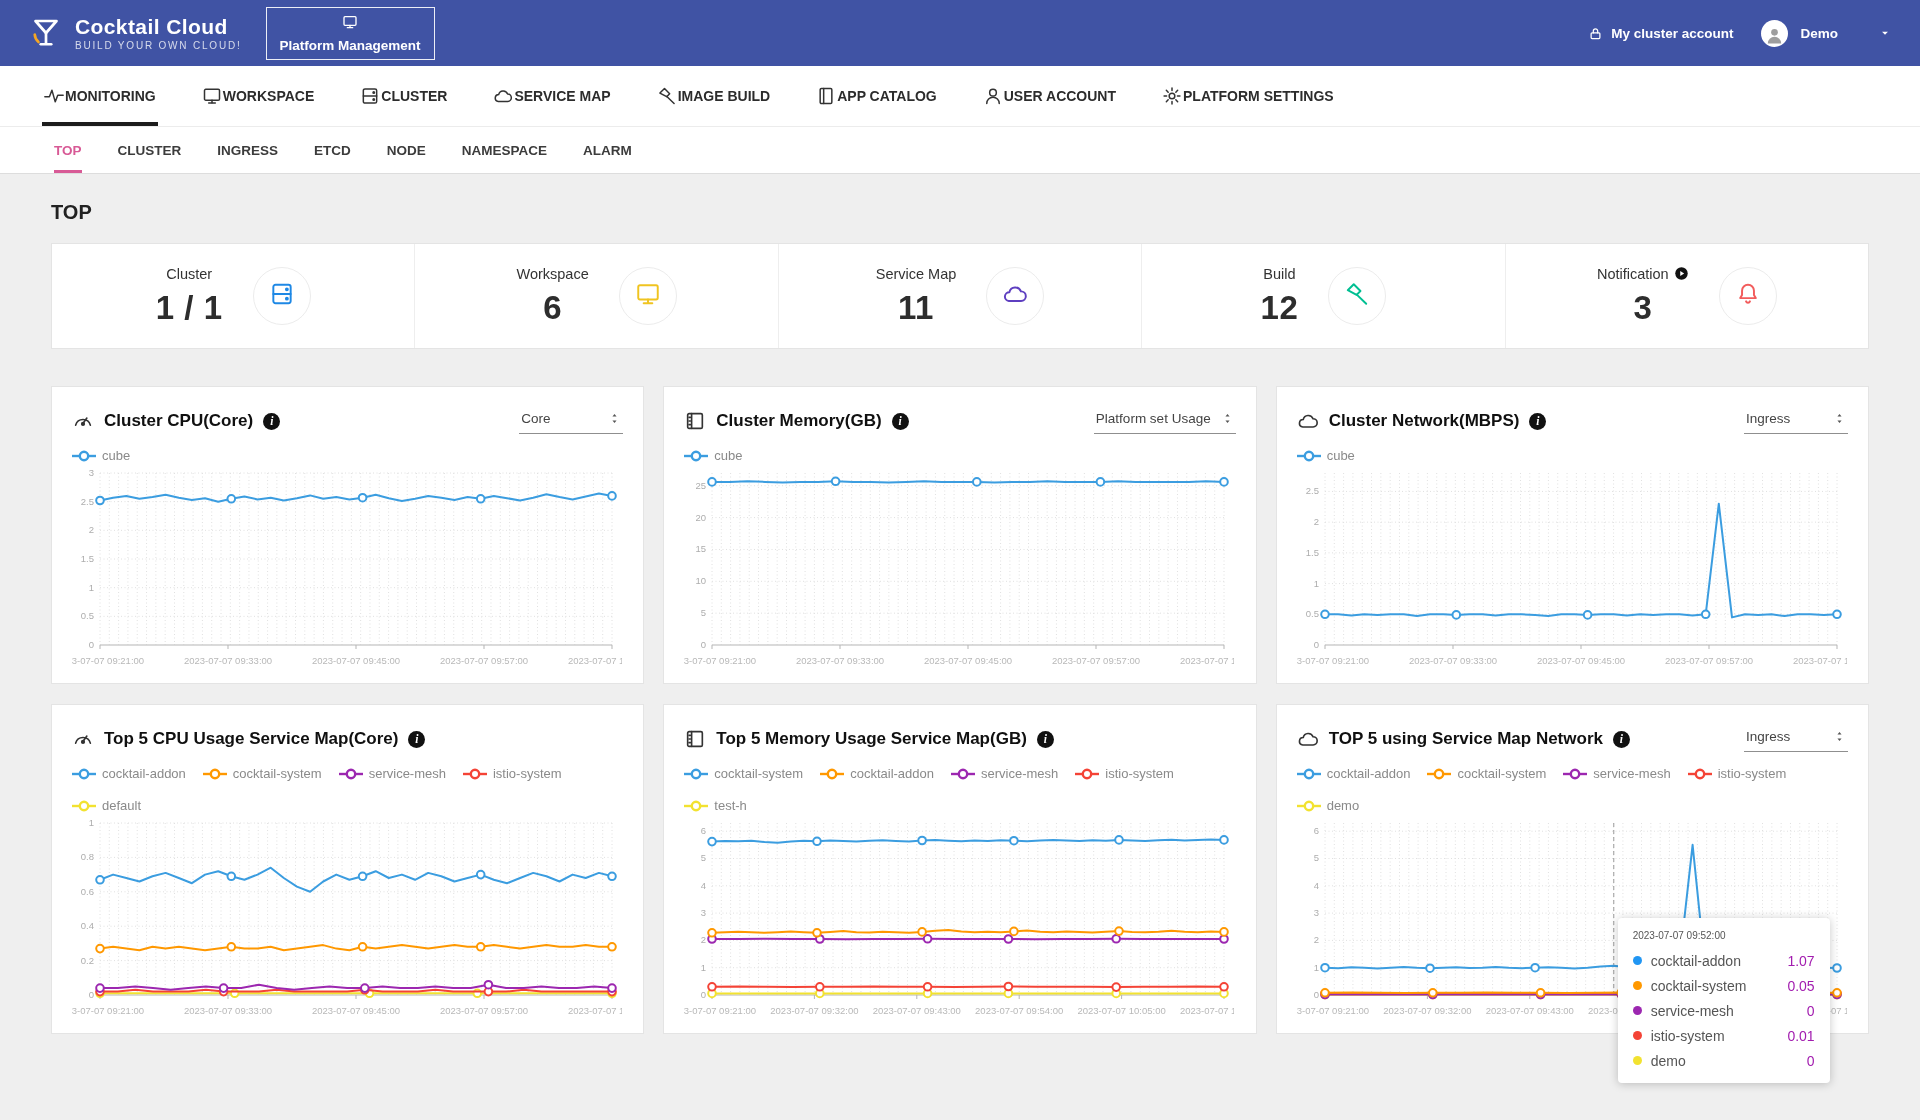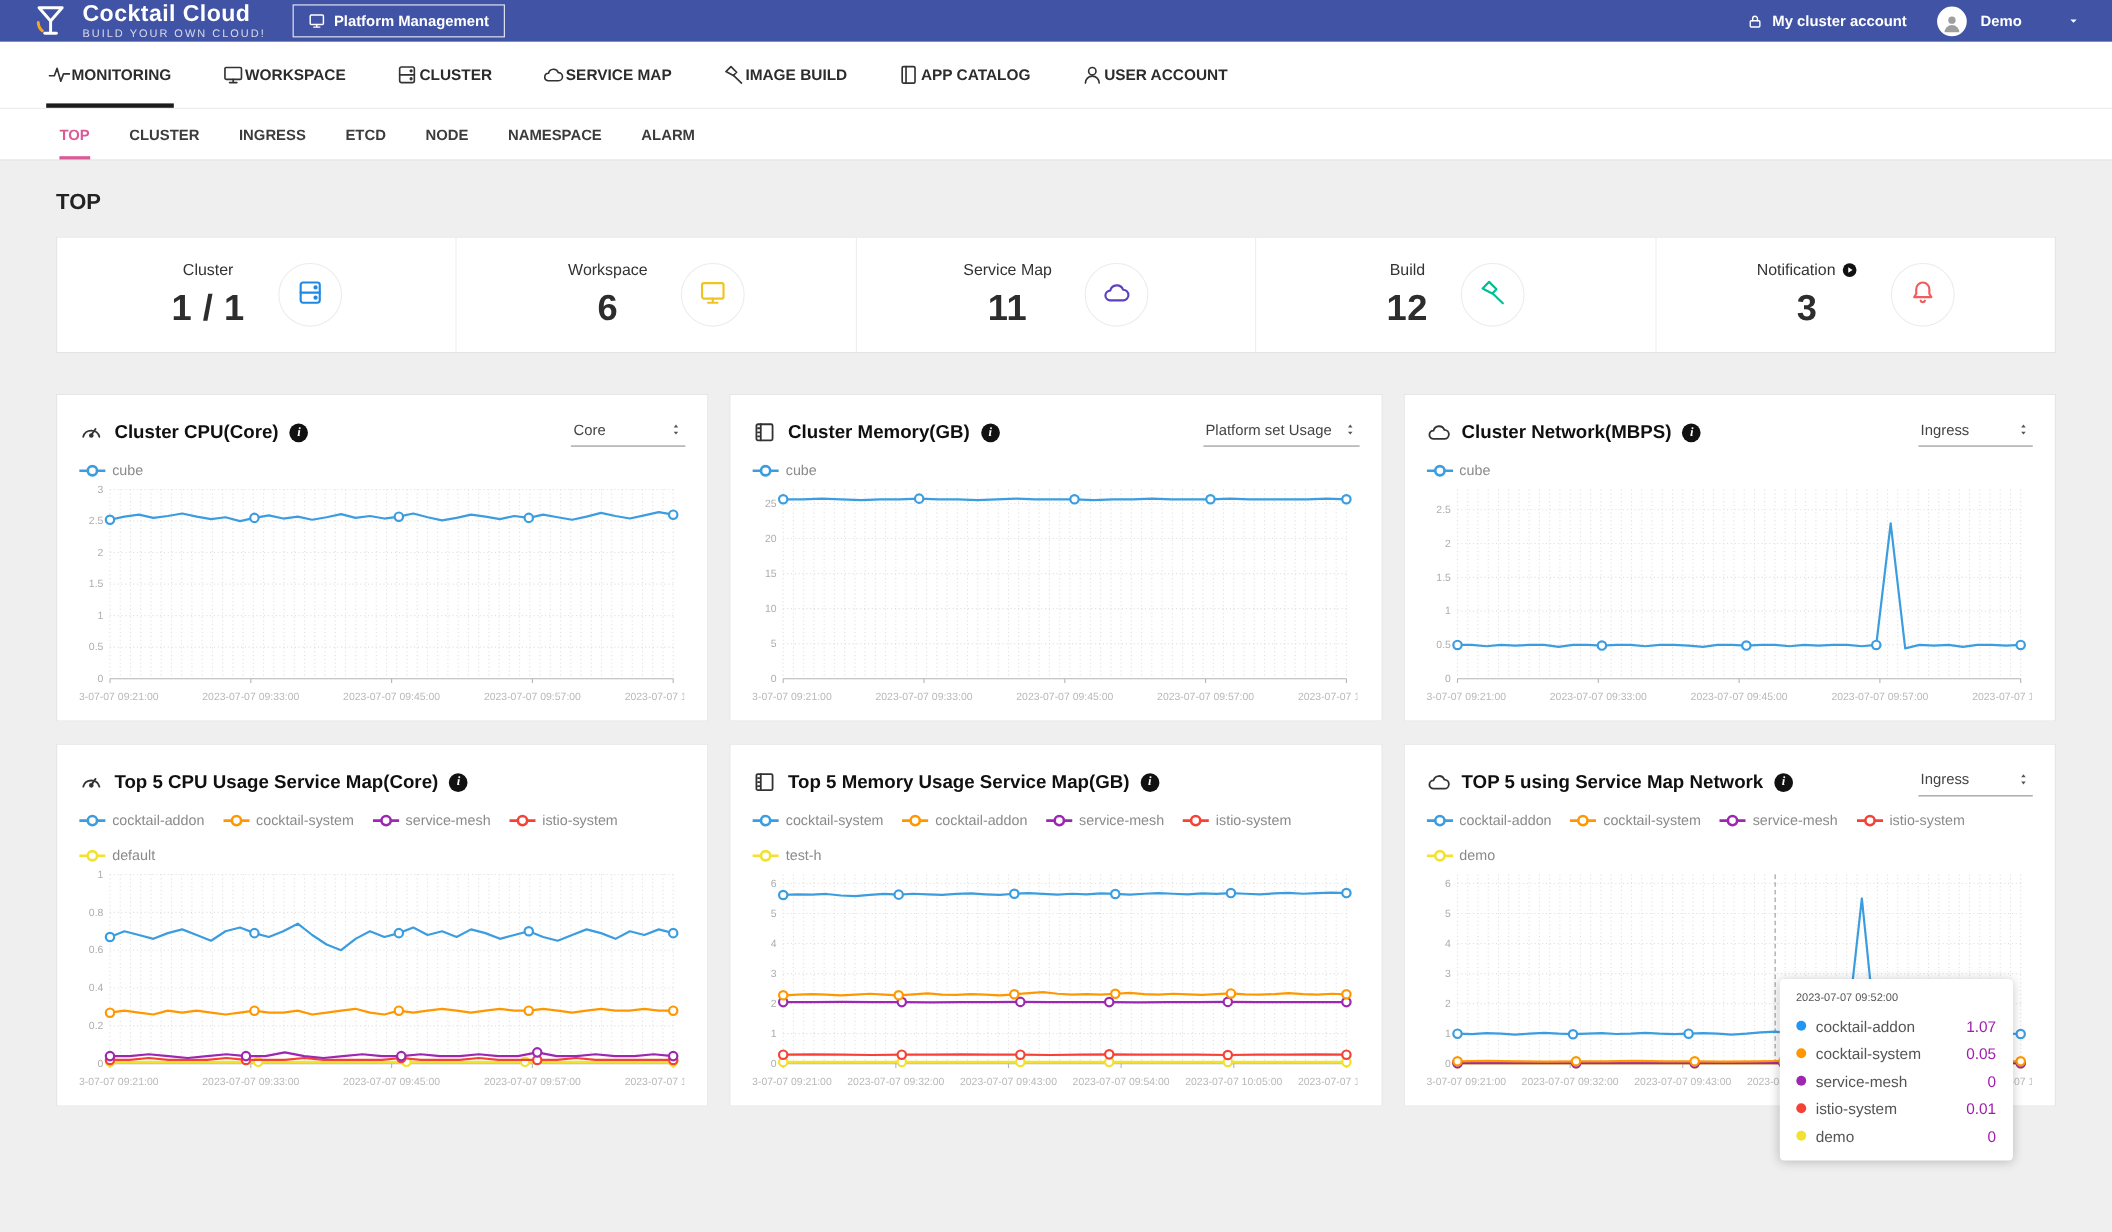--- a/index.html
+++ b/index.html
@@ -9,30 +9,30 @@
     background:#efefef;
     font-family:"Liberation Sans", sans-serif;
     color:#333;
     overflow:hidden;
   }
   .icon { display:inline-flex; align-items:center; justify-content:center; }
   .icon svg { width:100%; height:100%; }
 
   
   .header {
-    height:38px; background:#4053a4; display:flex; align-items:center;
+    height:66px; background:#4053a4; display:flex; align-items:center;
     padding:0 28px; color:#fff;
   }
   .brand { display:flex; align-items:center; gap:11px; cursor:pointer; }
   .brand .icon { width:36px; height:36px; color:#fff; }
   .brand-name { font-size:21px; font-weight:bold; letter-spacing:.4px; line-height:1; }
   .brand-tagline { font-size:10px; letter-spacing:1.8px; color:rgba(255,255,255,.78); margin-top:3px; }
   .pm-badge {
     margin-left:24px; border:1px solid rgba(255,255,255,.9); padding:6px 13px;
-    display:flex; align-items:center; gap:8px; font-size:13.5px; font-weight:bold; cursor:pointer;
+    display:flex; align-items:center; gap:8px; font-size:13.5px; font-weight:bold; cursor:pointer;flex-direction:column;
   }
   .pm-badge .icon { width:16px; height:16px; }
   .header-right { margin-left:auto; display:flex; align-items:center; gap:12px; }
   .account-link { display:flex; align-items:center; gap:8px; font-size:13.5px; font-weight:bold; cursor:pointer; }
   .account-link .icon { width:15px; height:15px; }
   .avatar { width:27px; height:27px; border-radius:50%; background:#fff; color:#9e9e9e; margin-left:16px;
             display:flex; align-items:center; justify-content:center; overflow:hidden; cursor:pointer; }
   .avatar .icon { width:19px; height:19px; margin-top:4px; }
   .user-name { font-size:13.5px; font-weight:bold; cursor:pointer; }
   .caret { width:14px; height:14px; color:#fff; margin-left:28px; cursor:pointer; }
@@ -210,20 +210,29 @@
       <span>APP CATALOG</span>
     </div>
     <div class="nav-item">
       <span class="icon t-icon">
         <svg viewBox="0 0 24 24" fill="none" stroke="currentColor" stroke-width="1.8" stroke-linecap="round" stroke-linejoin="round">
           <circle cx="12" cy="8" r="4"></circle>
           <path d="M4.5 21 a7.5 7.5 0 0 1 15 0"></path>
         </svg>
       </span>
       <span>USER ACCOUNT</span>
+    </div>
+    <div class="nav-item">
+      <span class="icon t-icon">
+        <svg viewBox="0 0 24 24" fill="none" stroke="currentColor" stroke-width="1.8" stroke-linecap="round" stroke-linejoin="round">
+          <circle cx="12" cy="12" r="3.4"></circle>
+          <path d="M12 2.5v3M12 18.5v3M2.5 12h3M18.5 12h3M5.2 5.2l2.2 2.2M16.6 16.6l2.2 2.2M18.8 5.2l-2.2 2.2M7.4 16.6l-2.2 2.2"></path>
+        </svg>
+      </span>
+      <span>PLATFORM SETTINGS</span>
     </div>
   </div>
 
 <div class="subnav" id="sub-nav">
     <div class="subnav-item active">
       <span>TOP</span>
     </div>
     <div class="subnav-item">
       <span>CLUSTER</span>
     </div>

